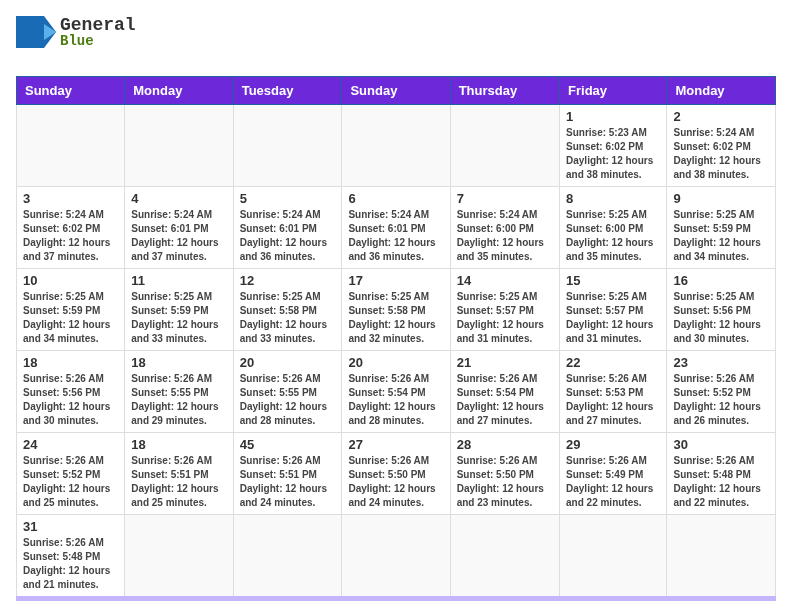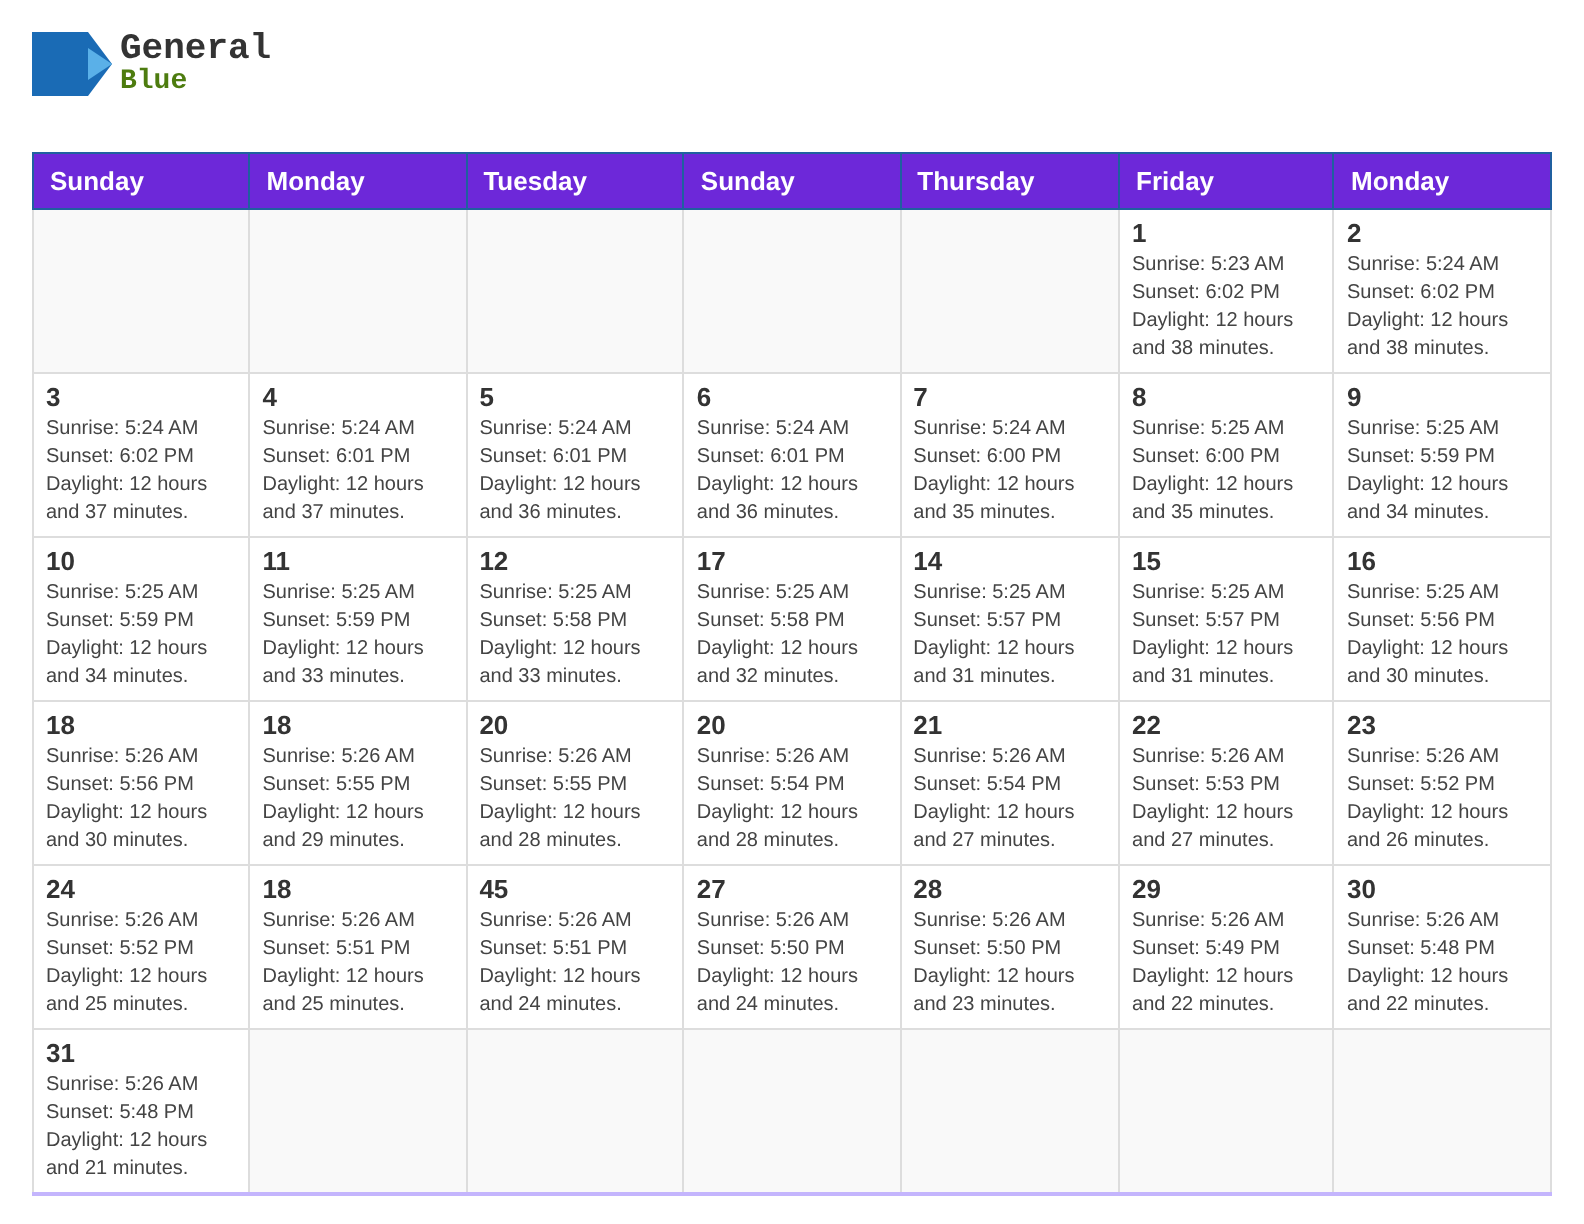--- a/index.html
+++ b/index.html
@@ -65,23 +65,24 @@
       font-size: 13px;
       font-weight: bold;
       color: #333;
       display: block;
       margin-bottom: 2px;
     }
     .day-info {
       font-size: 10px;
       color: #444;
       line-height: 1.4;
+      font-weight: bold;
     }
     .last-row td {
-      border-bottom: 2px solid #c4b5fd;
+      border-bottom: 5px solid #c4b5fd;
     }
   </style>
 </head>
 <body>
 
 <div class="header-area">
   <div class="logo">
       <svg width="40" height="32" viewBox="0 0 40 32">
         <rect x="0" y="0" width="28" height="32" fill="#1a6bb5"></rect>
         <polygon points="28,0 40,16 28,32" fill="#1a6bb5"></polygon>

